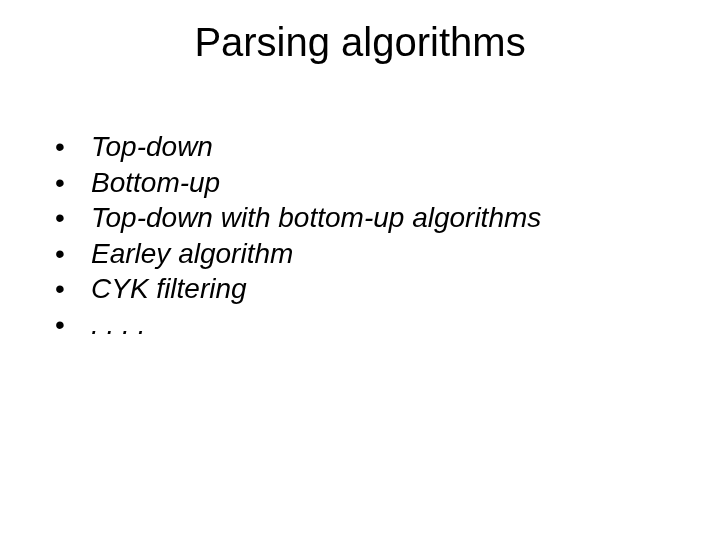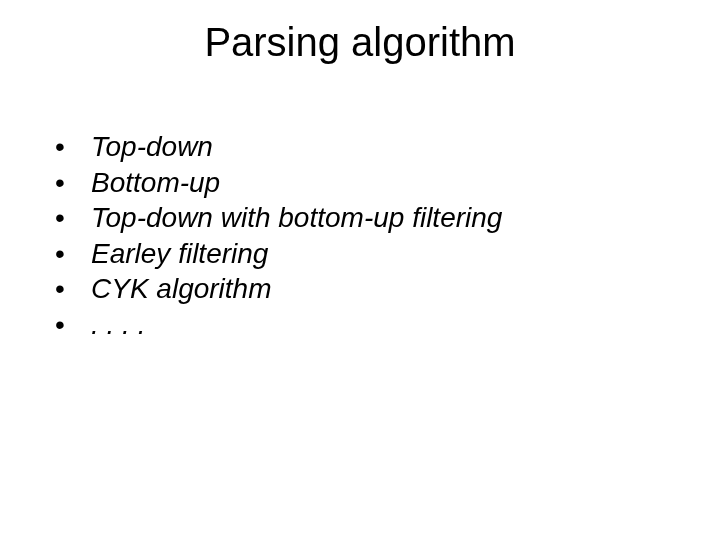--- a/index.html
+++ b/index.html
@@ -46,40 +46,40 @@
   }
   .item-text {
     flex: 1;
     font-style: italic;
   }
 </style>
 </head>
 <body>
 
 <div class="slide">
-  <div class="title">Parsing algorithm</div>
+  <div class="title">Parsing algorithms</div>
   <div class="body">
     <div class="row">
       <span class="bullet">•</span>
       <span class="item-text">Top-down</span>
     </div>
     <div class="row">
       <span class="bullet">•</span>
       <span class="item-text">Bottom-up</span>
     </div>
     <div class="row">
       <span class="bullet">•</span>
-      <span class="item-text">Top-down with bottom-up filtering</span>
+      <span class="item-text">Top-down with bottom-up algorithms</span>
     </div>
     <div class="row">
       <span class="bullet">•</span>
-      <span class="item-text">Earley filtering</span>
+      <span class="item-text">Earley algorithm</span>
     </div>
     <div class="row">
       <span class="bullet">•</span>
-      <span class="item-text">CYK algorithm</span>
+      <span class="item-text">CYK filtering</span>
     </div>
     <div class="row">
       <span class="bullet">•</span>
       <span class="item-text">. . . .</span>
     </div>
   </div>
 </div>
 
 </body></html>

